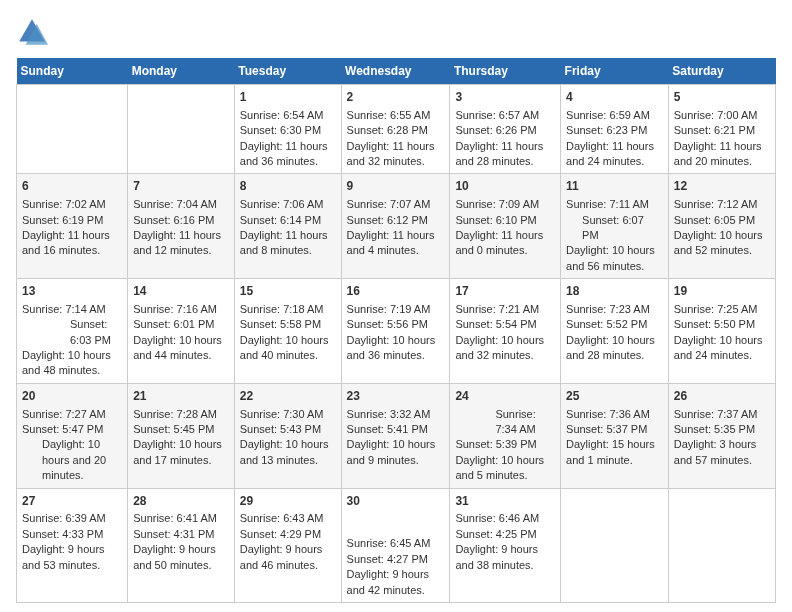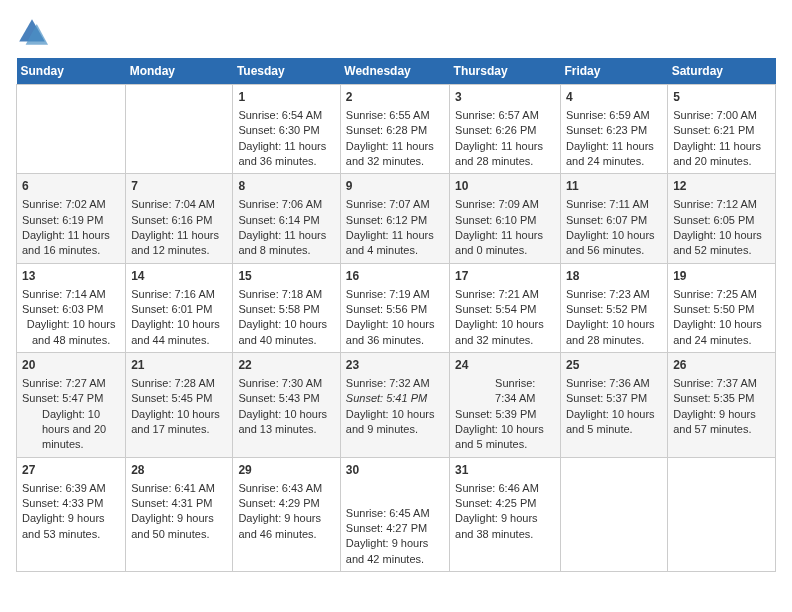--- a/index.html
+++ b/index.html
@@ -178,36 +178,36 @@
         </td>
         <td>
           <span class="day-num">10</span>
           <span style="display: block;">Sunrise: 7:09 AM</span>
           <span style="display: block;">Sunset: 6:10 PM</span>
           <span style="display: block;">Daylight: 11 hours and 0 minutes.</span>
         </td>
         <td>
           <span class="day-num">11</span>
           <span style="display: block;">Sunrise: 7:11 AM</span>
-          <span style="display: block;">Sunset: 6:07 PM</span>
+          <span style="display: block; margin-left: 16px;">Sunset: 6:07 PM</span>
           <span style="display: block;">Daylight: 10 hours and 56 minutes.</span>
         </td>
         <td>
           <span class="day-num">12</span>
           <span style="display: block;">Sunrise: 7:12 AM</span>
           <span style="display: block;">Sunset: 6:05 PM</span>
           <span style="display: block;">Daylight: 10 hours and 52 minutes.</span>
         </td>
       </tr>
       <tr>
         <td>
           <span class="day-num">13</span>
           <span style="display: block;">Sunrise: 7:14 AM</span>
-          <span style="display: block;">Sunset: 6:03 PM</span>
-          <span style="display: block; text-align: center;">Daylight: 10 hours and 48 minutes.</span>
+          <span style="display: block; margin-left: 48px;">Sunset: 6:03 PM</span>
+          <span style="display: block;">Daylight: 10 hours and 48 minutes.</span>
         </td>
         <td>
           <span class="day-num">14</span>
           <span style="display: block;">Sunrise: 7:16 AM</span>
           <span style="display: block;">Sunset: 6:01 PM</span>
           <span style="display: block;">Daylight: 10 hours and 44 minutes.</span>
         </td>
         <td>
           <span class="day-num">15</span>
           <span style="display: block;">Sunrise: 7:18 AM</span>
@@ -253,41 +253,41 @@
           <span style="display: block;">Daylight: 10 hours and 17 minutes.</span>
         </td>
         <td>
           <span class="day-num">22</span>
           <span style="display: block;">Sunrise: 7:30 AM</span>
           <span style="display: block;">Sunset: 5:43 PM</span>
           <span style="display: block;">Daylight: 10 hours and 13 minutes.</span>
         </td>
         <td>
           <span class="day-num">23</span>
-          <span style="display: block;">Sunrise: 7:32 AM</span>
-          <span style="display: block; font-style: italic;">Sunset: 5:41 PM</span>
+          <span style="display: block;">Sunrise: 3:32 AM</span>
+          <span style="display: block;">Sunset: 5:41 PM</span>
           <span style="display: block;">Daylight: 10 hours and 9 minutes.</span>
         </td>
         <td>
           <span class="day-num">24</span>
           <span style="display: block; margin-left: 40px;">Sunrise: 7:34 AM</span>
           <span style="display: block;">Sunset: 5:39 PM</span>
           <span style="display: block;">Daylight: 10 hours and 5 minutes.</span>
         </td>
         <td>
           <span class="day-num">25</span>
           <span style="display: block;">Sunrise: 7:36 AM</span>
           <span style="display: block;">Sunset: 5:37 PM</span>
-          <span style="display: block;">Daylight: 10 hours and 5 minute.</span>
+          <span style="display: block;">Daylight: 15 hours and 1 minute.</span>
         </td>
         <td>
           <span class="day-num">26</span>
           <span style="display: block;">Sunrise: 7:37 AM</span>
           <span style="display: block;">Sunset: 5:35 PM</span>
-          <span style="display: block;">Daylight: 9 hours and 57 minutes.</span>
+          <span style="display: block;">Daylight: 3 hours and 57 minutes.</span>
         </td>
       </tr>
       <tr>
         <td>
           <span class="day-num">27</span>
           <span style="display: block;">Sunrise: 6:39 AM</span>
           <span style="display: block;">Sunset: 4:33 PM</span>
           <span style="display: block;">Daylight: 9 hours and 53 minutes.</span>
         </td>
         <td>

